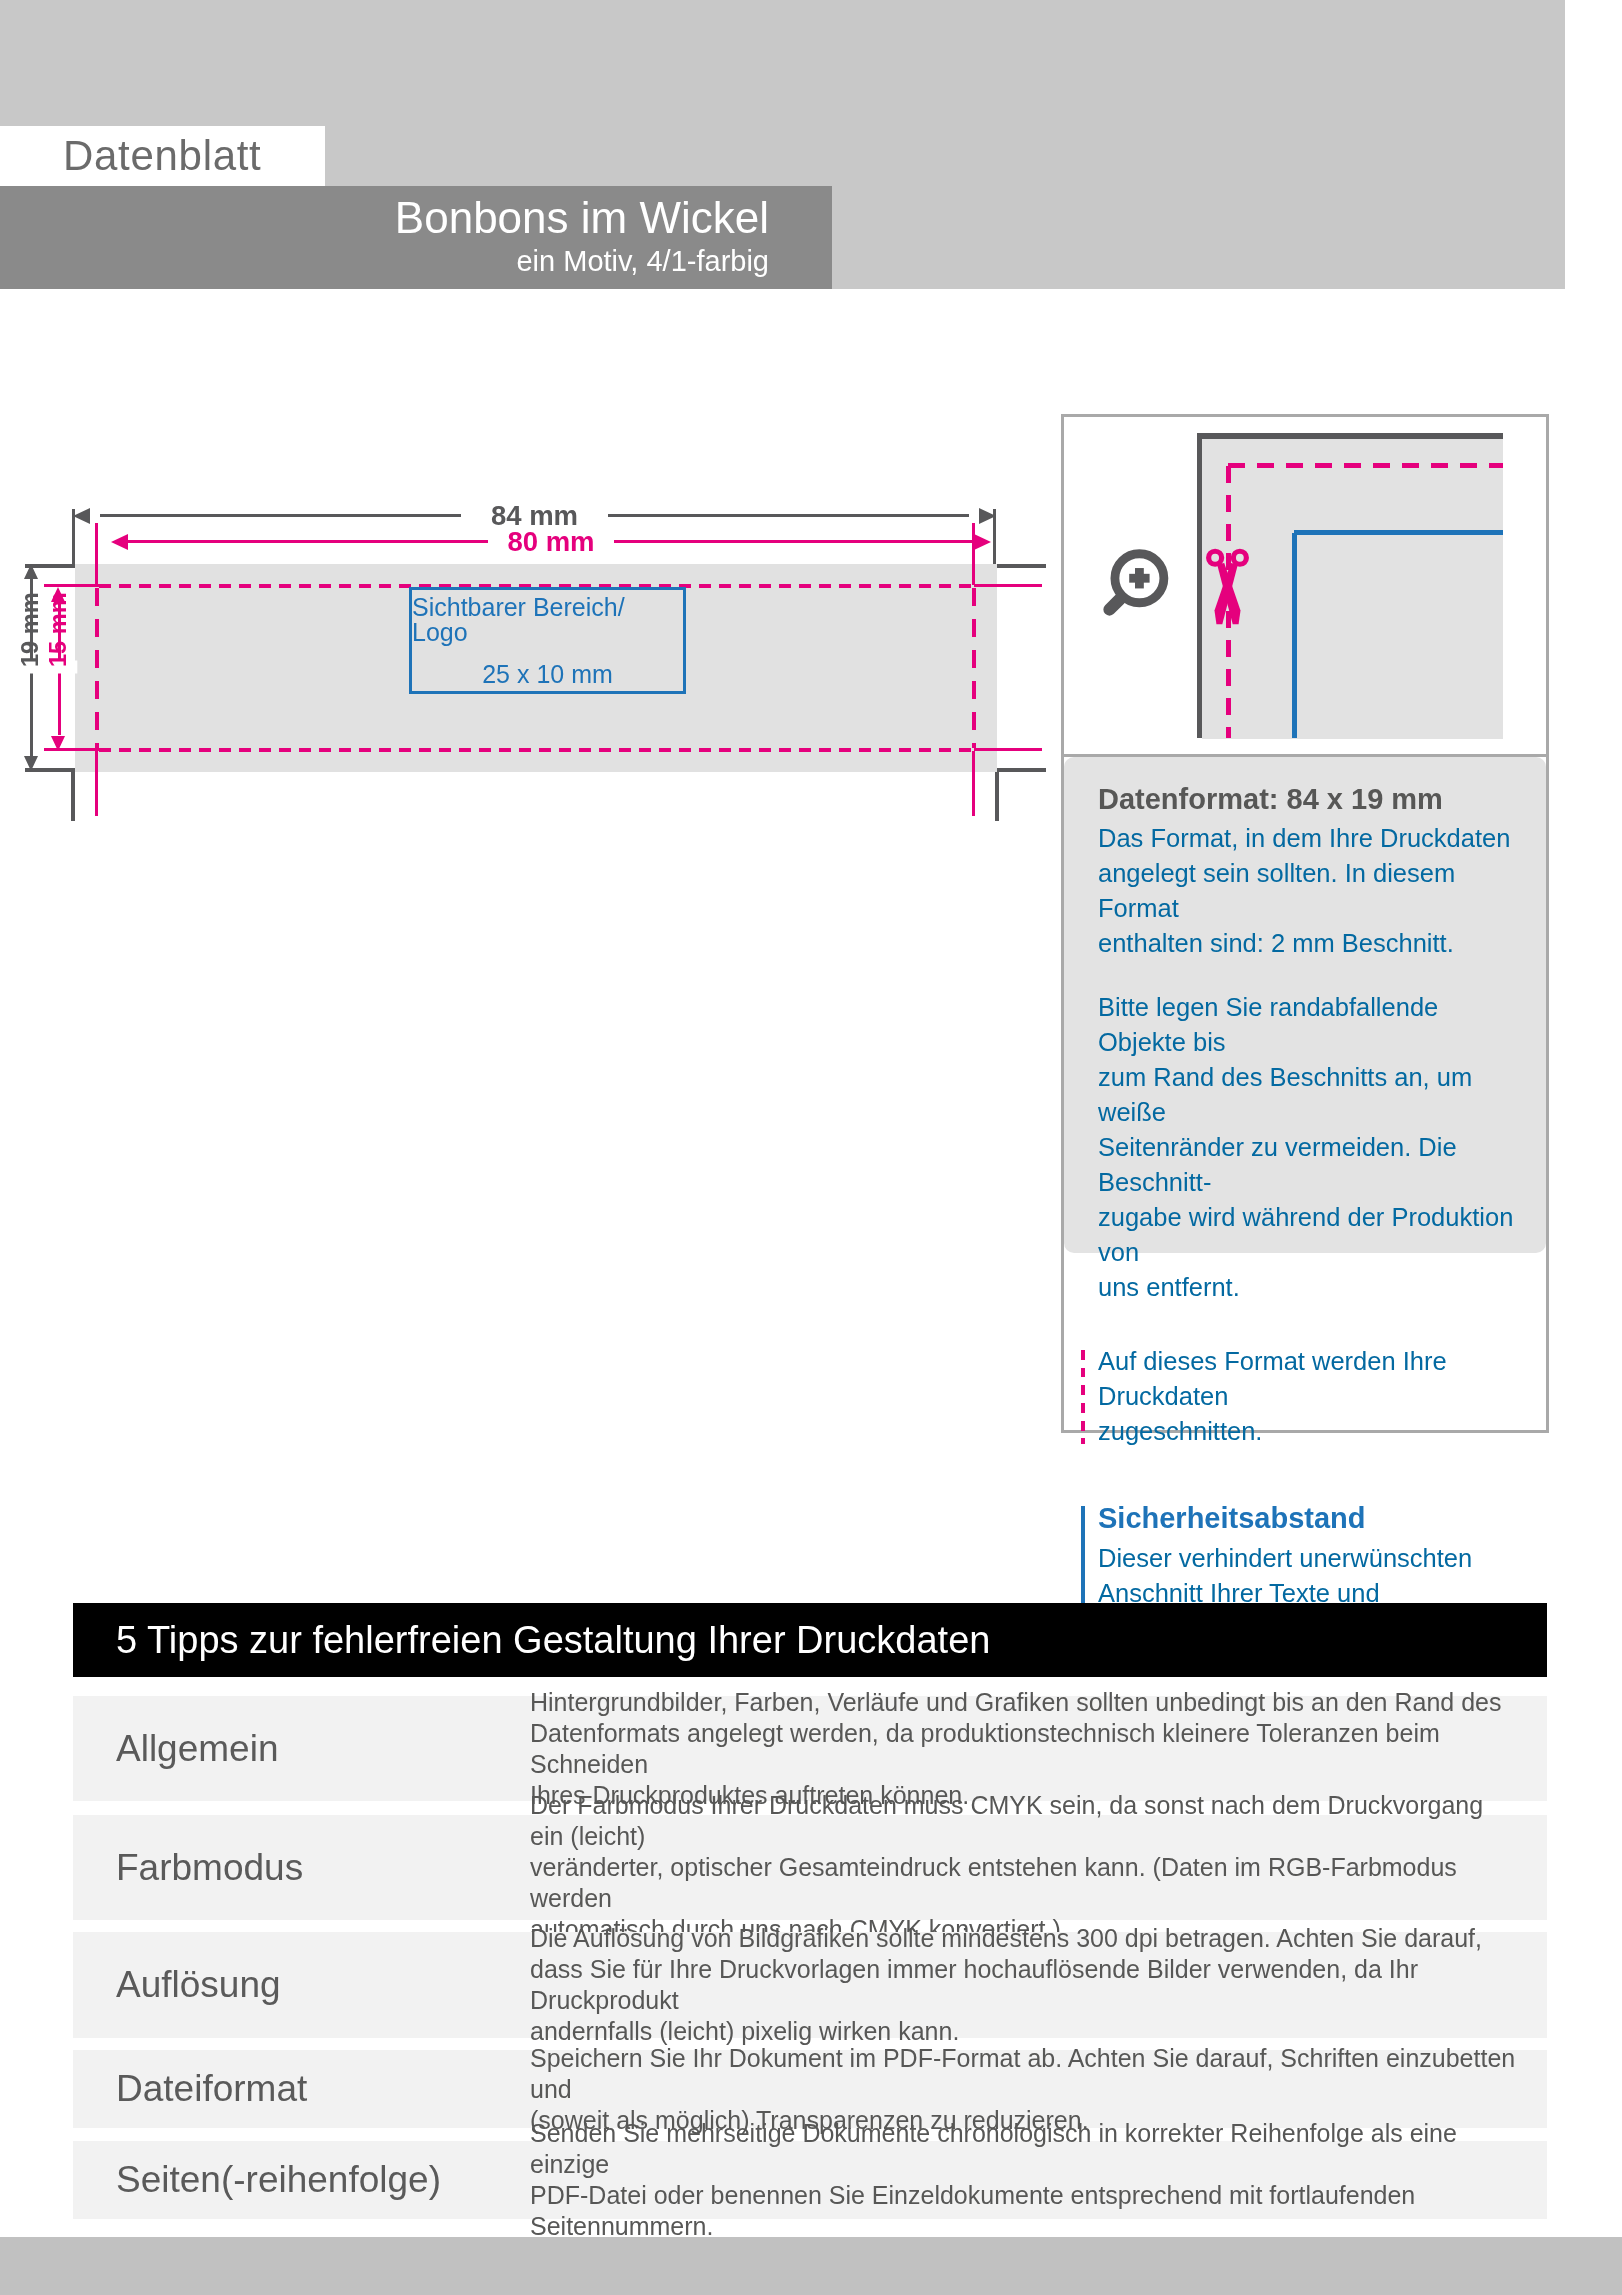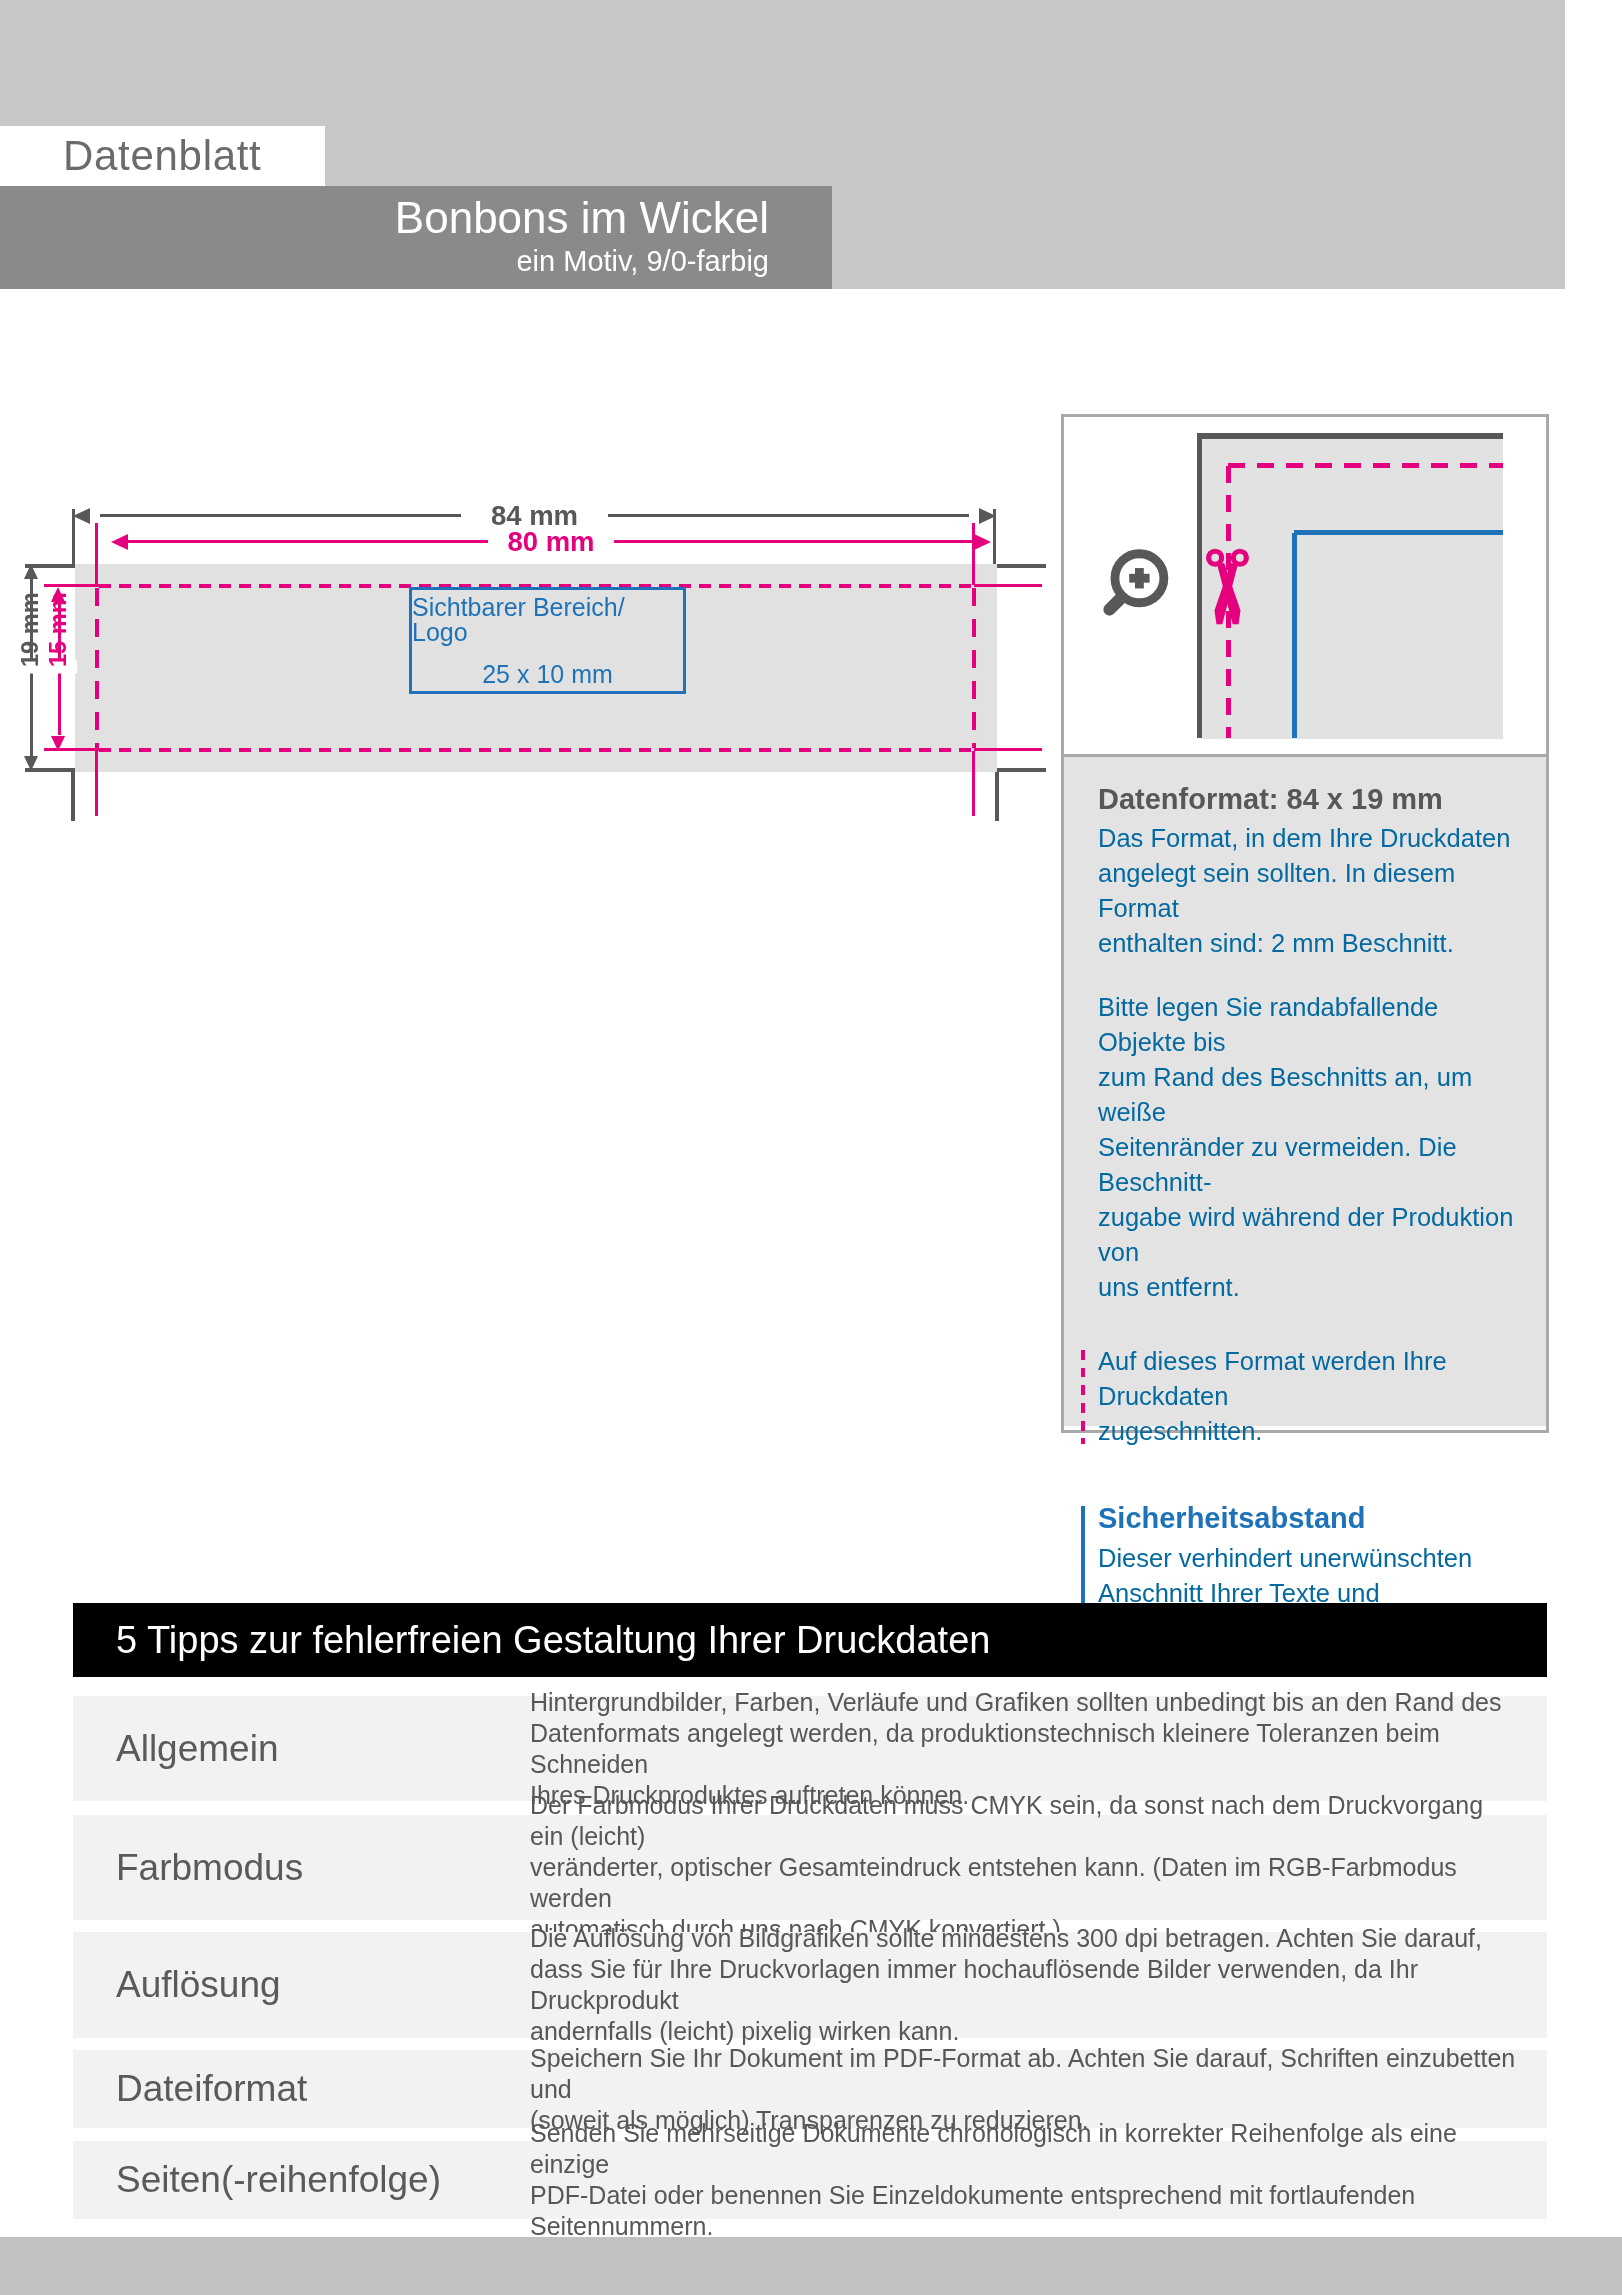--- a/index.html
+++ b/index.html
@@ -45,21 +45,21 @@
   .vlabel { transform:translate(-50%,-50%) rotate(-90deg); transform-origin:center;
     font-weight:bold; font-size:23.6px; background:#ffffff; padding:5.2px 6.5px; white-space:nowrap; display:block; }
 
   .blue-rect { left:409px; top:587px; width:277px; height:107px; border:3.9px solid #1e73b8;
     display:flex; flex-direction:column; align-items:center; justify-content:center; gap:17px; }
   .blue-rect div { color:#1e73b8; font-size:25px; line-height:25px; }
 
   
   .panel { left:1061px; top:414px; width:488px; height:1019px; border:3.3px solid #a9a9a9; background:#ffffff; }
   .panel-top { position:relative; width:100%; height:340px; background:#ffffff; border-bottom:3.3px solid #a9a9a9; }
-  .panel-bottom { position:relative; width:100%; height:669px; background:#e3e3e3; padding:23.6px 23.6px 0 34px; }
+  .panel-bottom { position:relative; width:100%; height:496px; background:#e3e3e3; padding:23.6px 23.6px 0 34px;border-radius:10px; }
 
   .pd-fill { left:138px; top:21.6px; width:301px; height:300px; background:#e2e2e2; }
   .pd-dark-v { left:133px; top:16.4px; width:5.2px; height:305px; background:#58585a; }
   .pd-dark-h { left:133px; top:16.4px; width:306px; height:5.2px; background:#58585a; }
   .pd-mag-v { left:162px; top:49px; width:5.2px; height:272px;
     background:repeating-linear-gradient(180deg,#e5007d 0 17px,transparent 17px 29px); }
   .pd-mag-h { left:164px; top:46px; width:275px; height:5.2px;
     background:repeating-linear-gradient(90deg,#e5007d 0 17px,transparent 17px 29px); }
   .pd-blue-v { left:228px; top:116px; width:5.2px; height:205px; background:#1e73b8; }
   .pd-blue-h { left:230px; top:113px; width:209px; height:5.2px; background:#1e73b8; }
@@ -92,21 +92,21 @@
 <body>
 
 <div id="page">
 
   <div class="abs top-bg"></div>
   <div class="abs datenblatt-box">
     <span>Datenblatt</span>
   </div>
   <div class="abs banner">
     <div class="banner-title">Bonbons im Wickel</div>
-    <div class="banner-sub">ein Motiv, 9/0-farbig</div>
+    <div class="banner-sub">ein Motiv, 4/1-farbig</div>
   </div>
 
   <div class="abs gray-rect"></div>
 
   <div class="abs dim-arrow dim84">
     <div class="ah ah-left"></div>
     <div class="line"></div>
     <div class="label">84 mm</div>
     <div class="line"></div>
     <div class="ah ah-right"></div>

